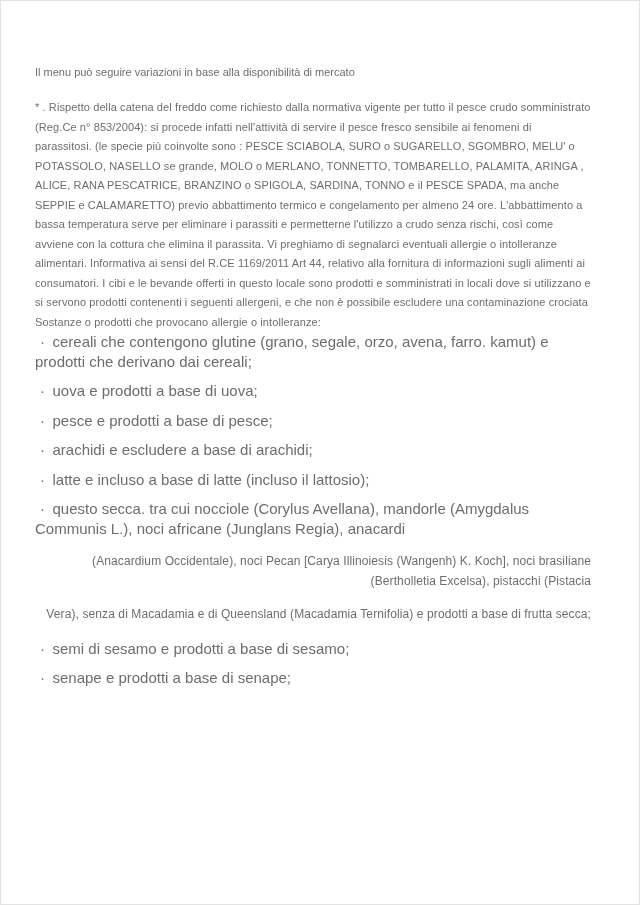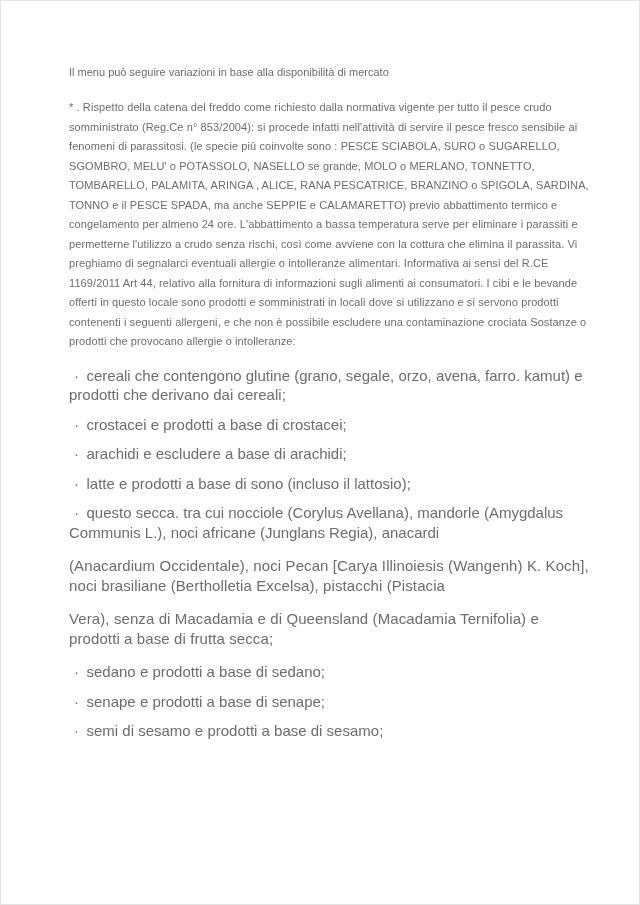--- a/index.html
+++ b/index.html
@@ -10,76 +10,76 @@
   body {
     height: 905px;
     font-family: "Liberation Sans", "DejaVu Sans", sans-serif;
     color: #6d6d6d;
     overflow: hidden;
     border: 1px solid #e3e3e3;
   }
   .page {
     width: 640px;
     height: 905px;
-    padding: 62px 50px 0 68px;
+    padding: 62px 50px 0 34px;
     background: #ffffff;
   }
   .intro {
     font-size: 11px;
     line-height: 19px;
     margin-bottom: 16px;
   }
   .para {
     font-size: 11px;
     line-height: 19.5px;
-    margin-bottom: 14px;
     letter-spacing: 0.1px;
   }
   ul.bullets {
     list-style: none;
     margin: 0 0 14px 0;
   }
   ul.bullets li {
     font-size: 15px;
     line-height: 19.5px;
     margin-bottom: 10px;
     text-indent: 0;
   }
   ul.bullets li::before {
     content: "\00B7\2002";
     color: #6d6d6d;
     padding-left: 5px;
   }
   .cont {
-    font-size: 15px;
+    font-size: 12px;
     line-height: 19.5px;
     margin-bottom: 14px;
     letter-spacing: 0.1px;
+    text-align: right;
   }
 </style>
 </head>
 <body>
 
 <div class="page">
 
   <p class="intro">Il menu può seguire variazioni in base alla disponibilità di mercato</p>
 
   <p class="para">* . Rispetto della catena del freddo come richiesto dalla normativa vigente per tutto il pesce crudo somministrato (Reg.Ce n°  853/2004): si procede infatti nell'attività di servire il pesce fresco sensibile ai fenomeni di parassitosi. (le specie più coinvolte sono : PESCE SCIABOLA, SURO o SUGARELLO, SGOMBRO, MELU' o POTASSOLO, NASELLO se grande, MOLO o MERLANO, TONNETTO, TOMBARELLO, PALAMITA, ARINGA , ALICE, RANA PESCATRICE, BRANZINO o SPIGOLA, SARDINA, TONNO e il PESCE SPADA, ma anche SEPPIE e CALAMARETTO) previo abbattimento termico e congelamento per almeno 24 ore. L'abbattimento a bassa temperatura serve per eliminare i parassiti e permetterne l'utilizzo a crudo senza rischi, così come avviene con la cottura che elimina il parassita. Vi preghiamo di segnalarci eventuali allergie o intolleranze alimentari. Informativa ai sensi del R.CE 1169/2011 Art 44, relativo alla fornitura di informazioni sugli alimenti ai consumatori. I cibi e le bevande offerti in questo locale sono prodotti e somministrati in locali dove si utilizzano e si servono prodotti contenenti i seguenti allergeni, e che non è possibile escludere una contaminazione crociata Sostanze o prodotti che provocano allergie o intolleranze:</p>
 
   <ul class="bullets">
     <li>cereali che contengono glutine (grano, segale, orzo, avena, farro. kamut) e prodotti che derivano dai cereali;</li>
-    <li>crostacei e prodotti a base di crostacei;</li>
+    <li>uova e prodotti a base di uova;</li>
+    <li>pesce e prodotti a base di pesce;</li>
     <li>arachidi e escludere a base di arachidi;</li>
-    <li>latte e prodotti a base di sono (incluso il lattosio);</li>
+    <li>latte e incluso a base di latte (incluso il lattosio);</li>
     <li>questo secca. tra cui nocciole (Corylus Avellana), mandorle (Amygdalus Communis L.), noci africane (Junglans Regia), anacardi</li>
   </ul>
 
   <p class="cont">(Anacardium Occidentale), noci Pecan [Carya Illinoiesis (Wangenh) K. Koch], noci brasiliane (Bertholletia Excelsa), pistacchi (Pistacia</p>
 
   <p class="cont">Vera), senza di Macadamia e di Queensland (Macadamia Ternifolia) e prodotti a base di frutta secca;</p>
 
   <ul class="bullets">
-    <li>sedano e prodotti a base di sedano;</li>
+    <li>semi di sesamo e prodotti a base di sesamo;</li>
     <li>senape e prodotti a base di senape;</li>
-    <li>semi di sesamo e prodotti a base di sesamo;</li>
   </ul>
 
 </div>
 
 </body></html>

